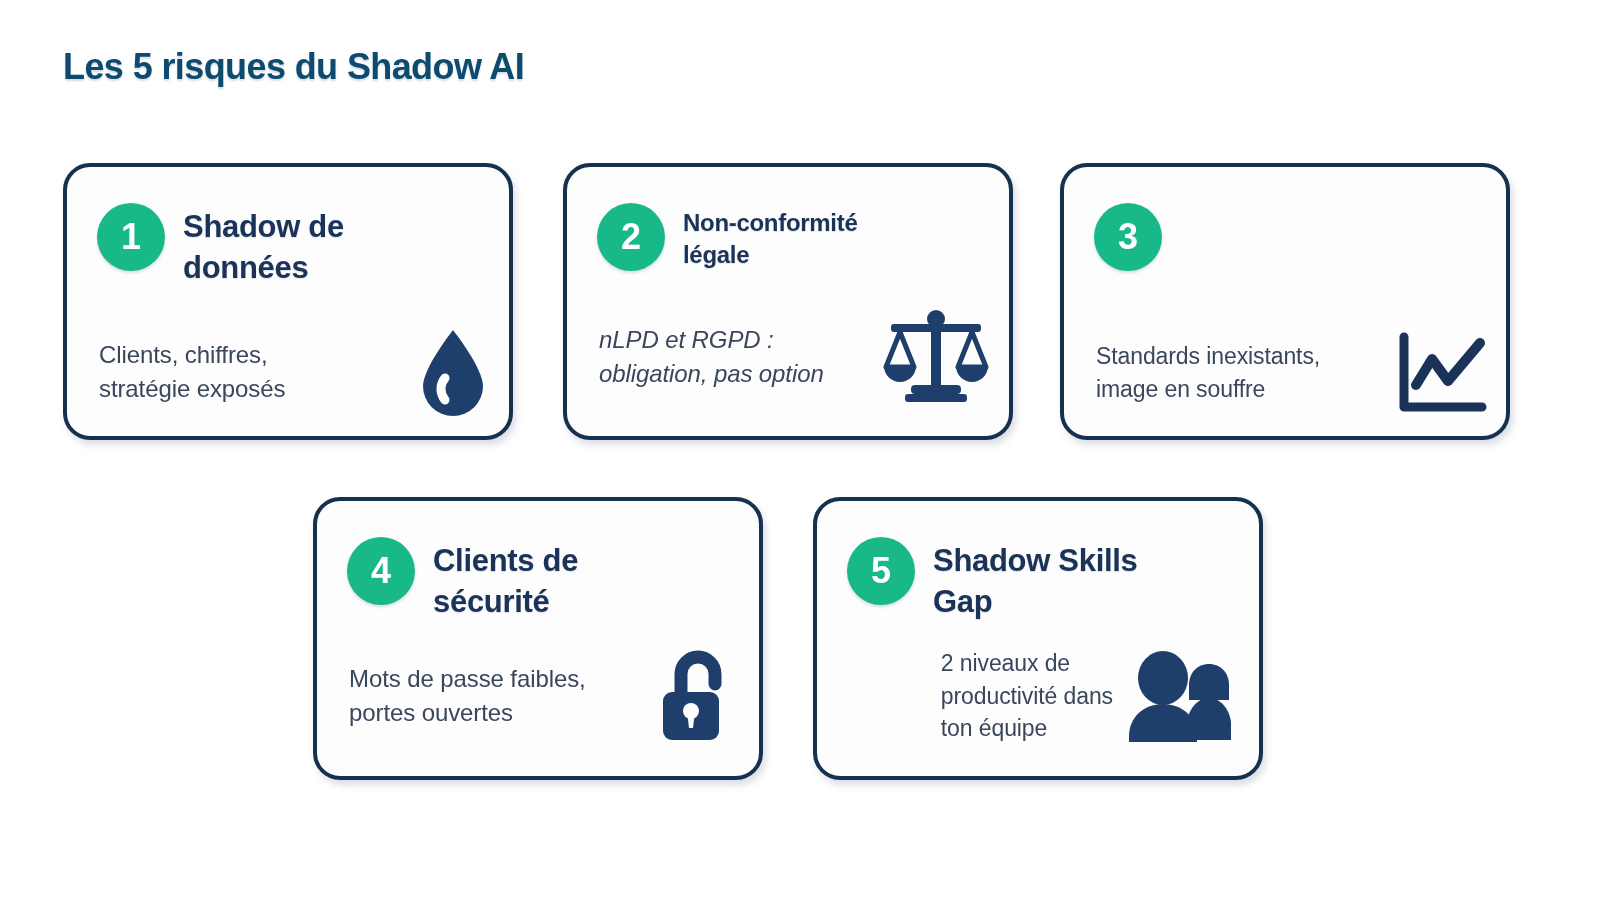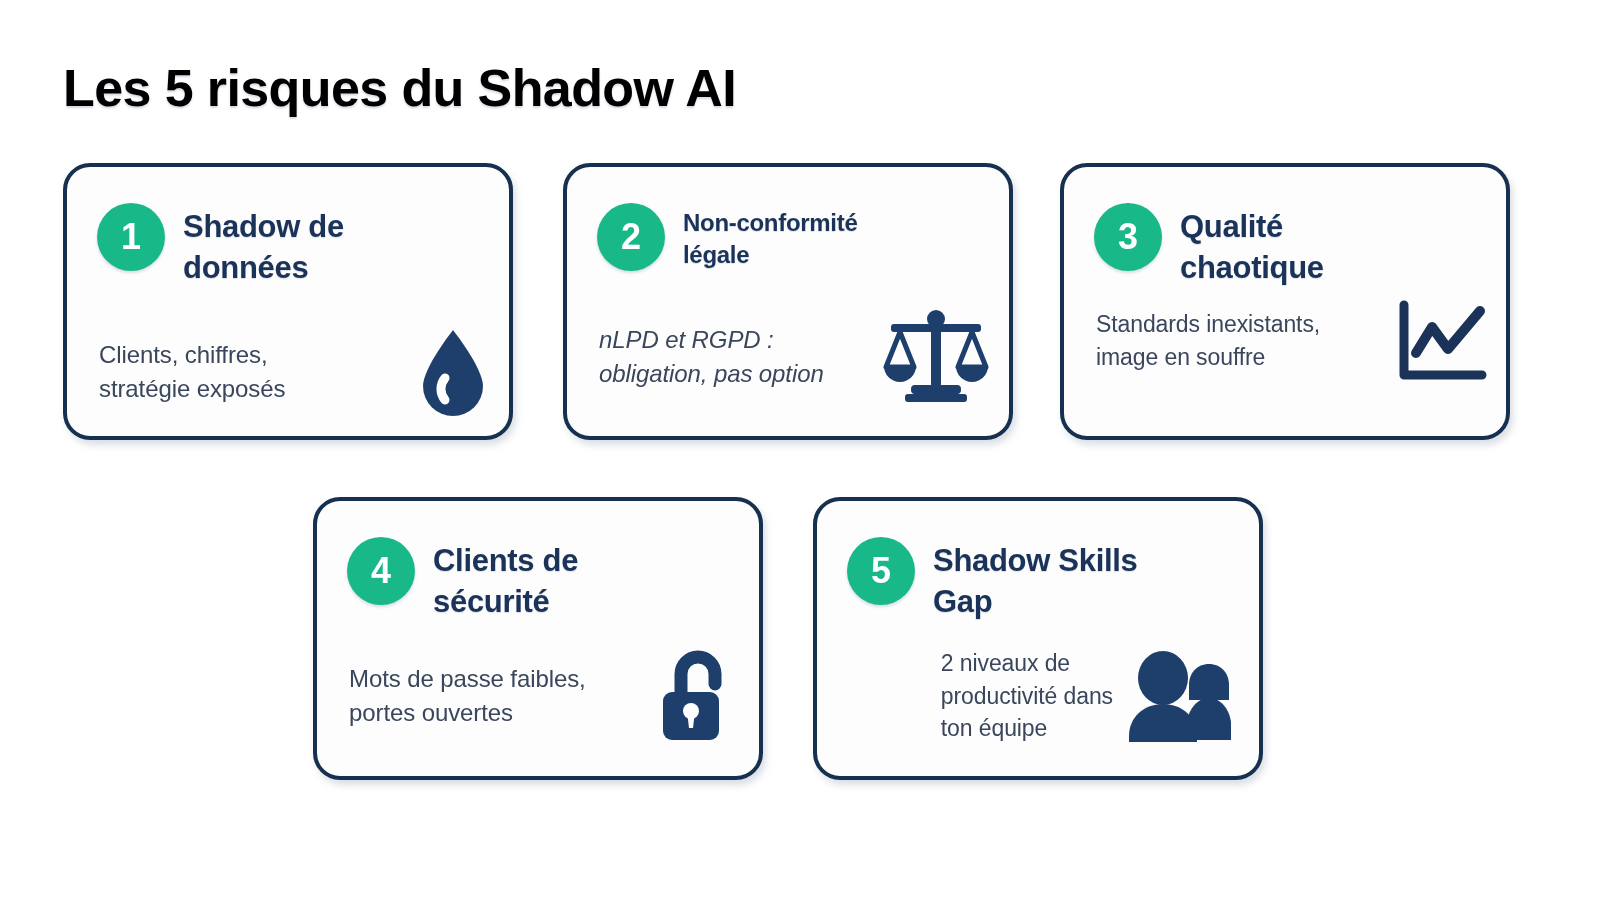--- a/index.html
+++ b/index.html
@@ -19,25 +19,25 @@
     position: relative;
     width: 1600px;
     height: 900px;
     background: #ffffff;
   }
 
   
   .page-title {
     position: absolute;
     left: 63px;
-    top: 58px;
-    font-size: 52px;
+    top: 46px;
+    font-size: 36px;
     font-weight: 700;
     letter-spacing: -0.6px;
-    color: #000000;
+    color: #0c4a6e;
     white-space: nowrap;
     text-shadow: 0 2px 2px rgba(180,190,205,0.55);
   }
 
   
   .card {
     position: absolute;
     box-sizing: border-box;
     background: #fdfdfd;
     border: 4px solid #16304f;
@@ -107,21 +107,21 @@
   #card-2 { left: 563px;  top: 163px; width: 450px; height: 277px; }
   #card-3 { left: 1060px; top: 163px; width: 450px; height: 277px; }
   #card-4 { left: 313px;  top: 497px; width: 450px; height: 283px; }
   #card-5 { left: 813px;  top: 497px; width: 450px; height: 283px; }
 
   #card-1 .card-head, #card-2 .card-head, #card-3 .card-head { left: 30px; top: 36px; right: 20px; }
   #card-4 .card-head, #card-5 .card-head { left: 30px; top: 36px; right: 20px; }
 
   #card-1 .card-body { left: 32px; top: 155px; right: 20px; height: 100px; }
   #card-2 .card-body { left: 32px; top: 140px; right: 20px; height: 100px; font-style: italic; }
-  #card-3 .card-body { left: 32px; top: 124px; right: 18px; height: 100px; gap: 28px; }
+  #card-3 .card-body { left: 32px; top: 156px; right: 18px; height: 100px; gap: 28px; }
   #card-4 .card-body { left: 32px; top: 140px; right: 22px; height: 110px; }
   #card-5 .card-body { left: 32px; top: 135px; right: 22px; height: 120px; justify-content: flex-end; }
 
   #card-2 .card-title { font-size: 24px; }
   #card-3 .card-desc { font-size: 23px; }
   #card-5 .card-desc { font-size: 23px; }
 
   .nowrap-br { display: block; }
 </style>
 </head>
@@ -182,24 +182,20 @@
           <path d="M89 23 L75 58 L103 58 Z" fill="none" stroke="#1e3f6b" stroke-width="5" stroke-linejoin="round"></path>
           <path d="M73 57 A16 16 0 0 0 105 57 Z" fill="#1e3f6b"></path>
         </svg>
       </div>
     </div>
   </div>
 
   <div class="card" id="card-3">
     <div class="card-head">
       <div class="badge">3</div>
-      <div class="card-title">
-        <span class="nowrap-br">Qualité</span>
-        <span class="nowrap-br">chaotique</span>
-      </div>
     </div>
     <div class="card-body">
       <div class="card-desc">
         <span class="nowrap-br">Standards inexistants,</span>
         <span class="nowrap-br">image en souffre</span>
       </div>
       <div class="card-icon">
         <svg width="92" height="84" viewBox="0 0 92 84" aria-hidden="true">
           <path d="M8 6 L8 76 L86 76" fill="none" stroke="#1b3359" stroke-width="9" stroke-linecap="round" stroke-linejoin="round"></path>
           <path d="M20 54 L36 28 L52 50 L84 12" fill="none" stroke="#1b3359" stroke-width="10" stroke-linecap="round" stroke-linejoin="round"></path>

